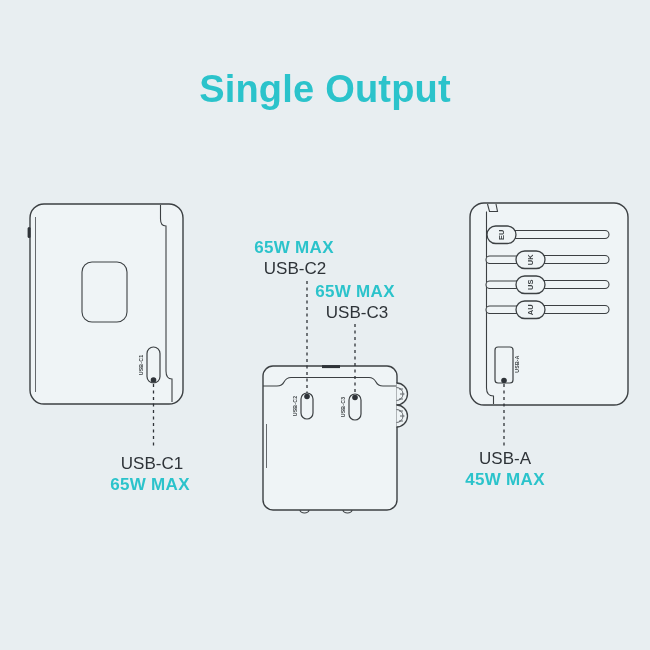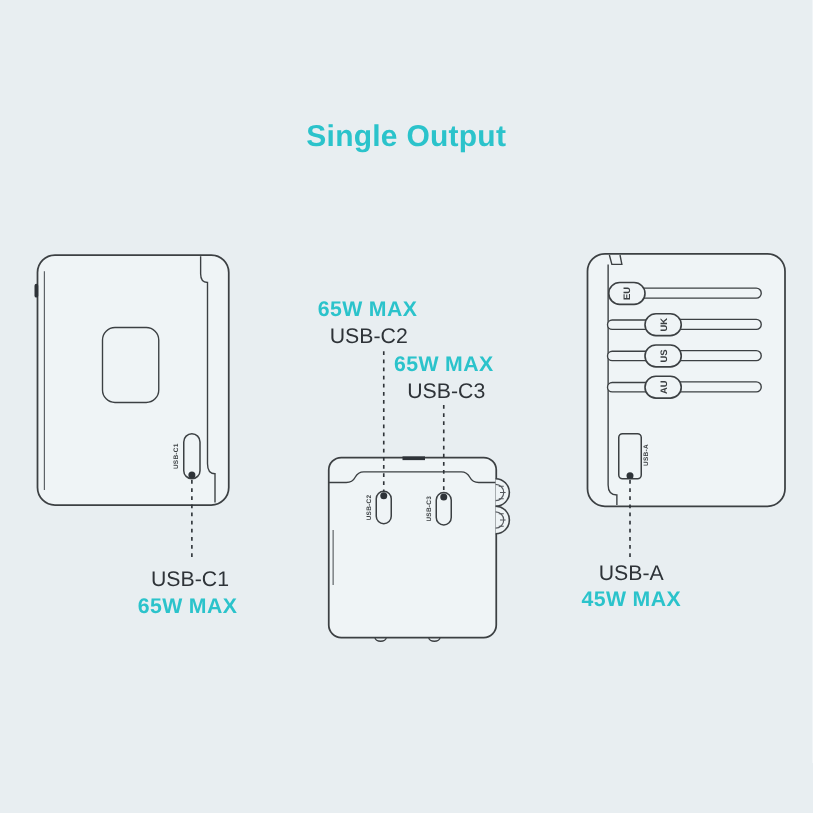--- a/index.html
+++ b/index.html
@@ -6,23 +6,23 @@
   .stage {
     position: relative;
     width: 650px;
     height: 650px;
     background: #E8EEF1;
     font-family: "Liberation Sans", sans-serif;
     overflow: hidden;
   }
   .title {
     margin: 0;
-    padding-top: 96px;
+    padding-top: 68px;
     text-align: center;
-    font-size: 24px;
+    font-size: 38px;
     font-weight: 700;
     letter-spacing: 0.2px;
     color: #2BC3CB;
   }
   .diagram { position: absolute; left: 0; top: 0; }
 
   
   .body      { fill: #EFF4F6; stroke: #3C4043; stroke-width: 1.4; }
   .inner     { fill: none;    stroke: #3C4043; stroke-width: 1.1; }
   .thin      { fill: none;    stroke: #55595e; stroke-width: 0.9; }

